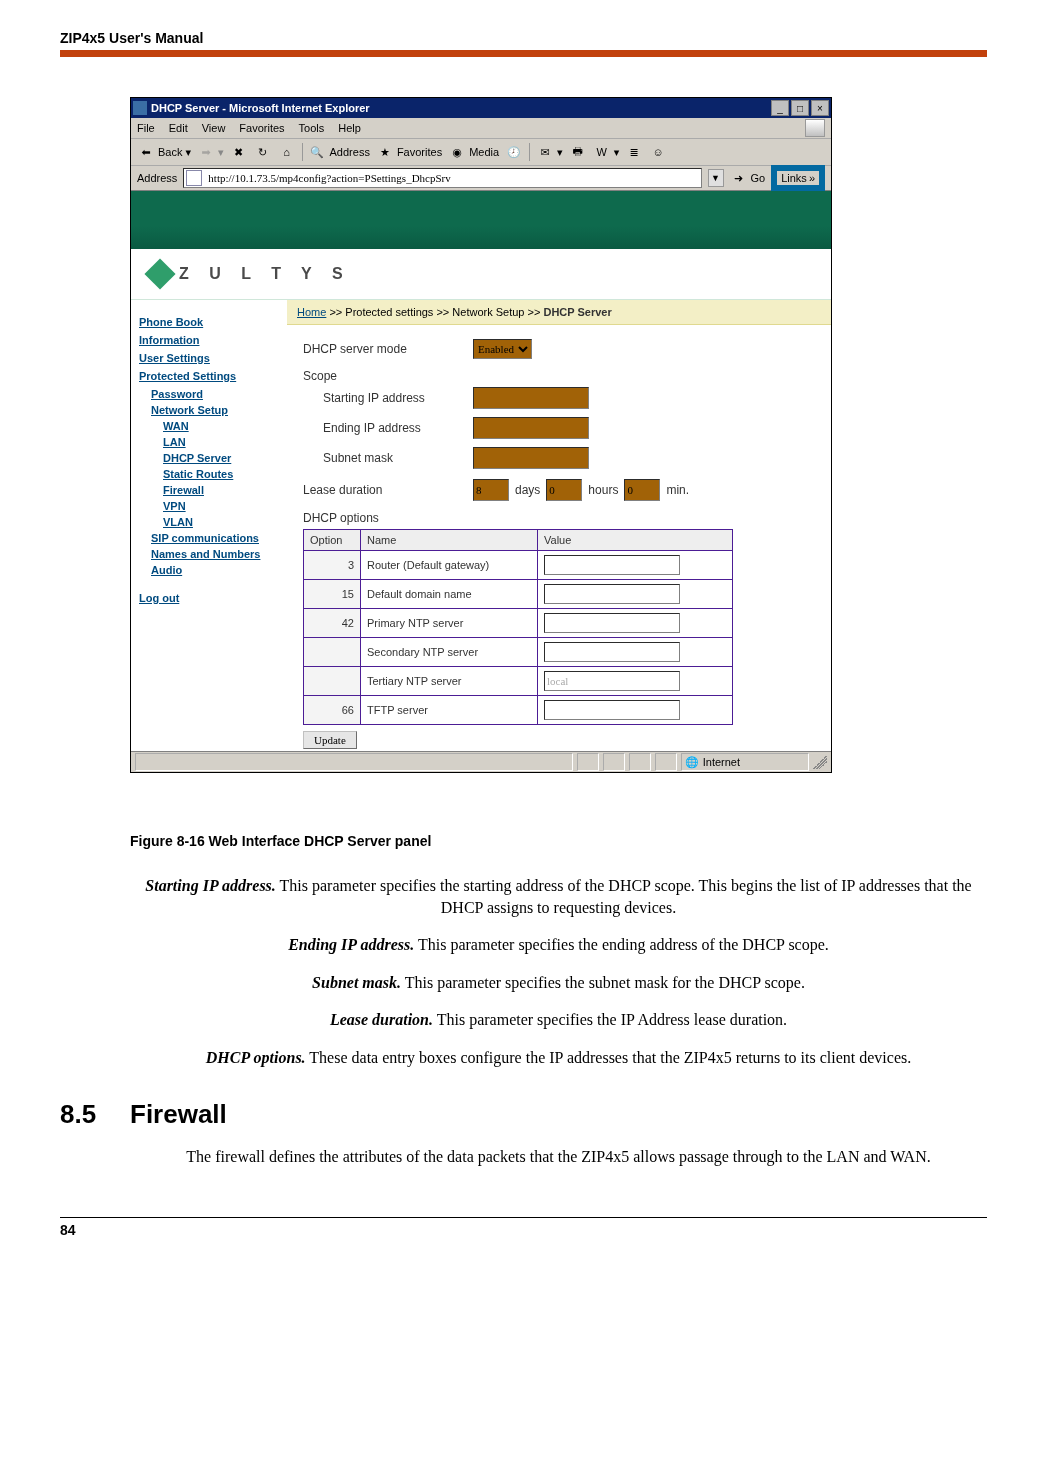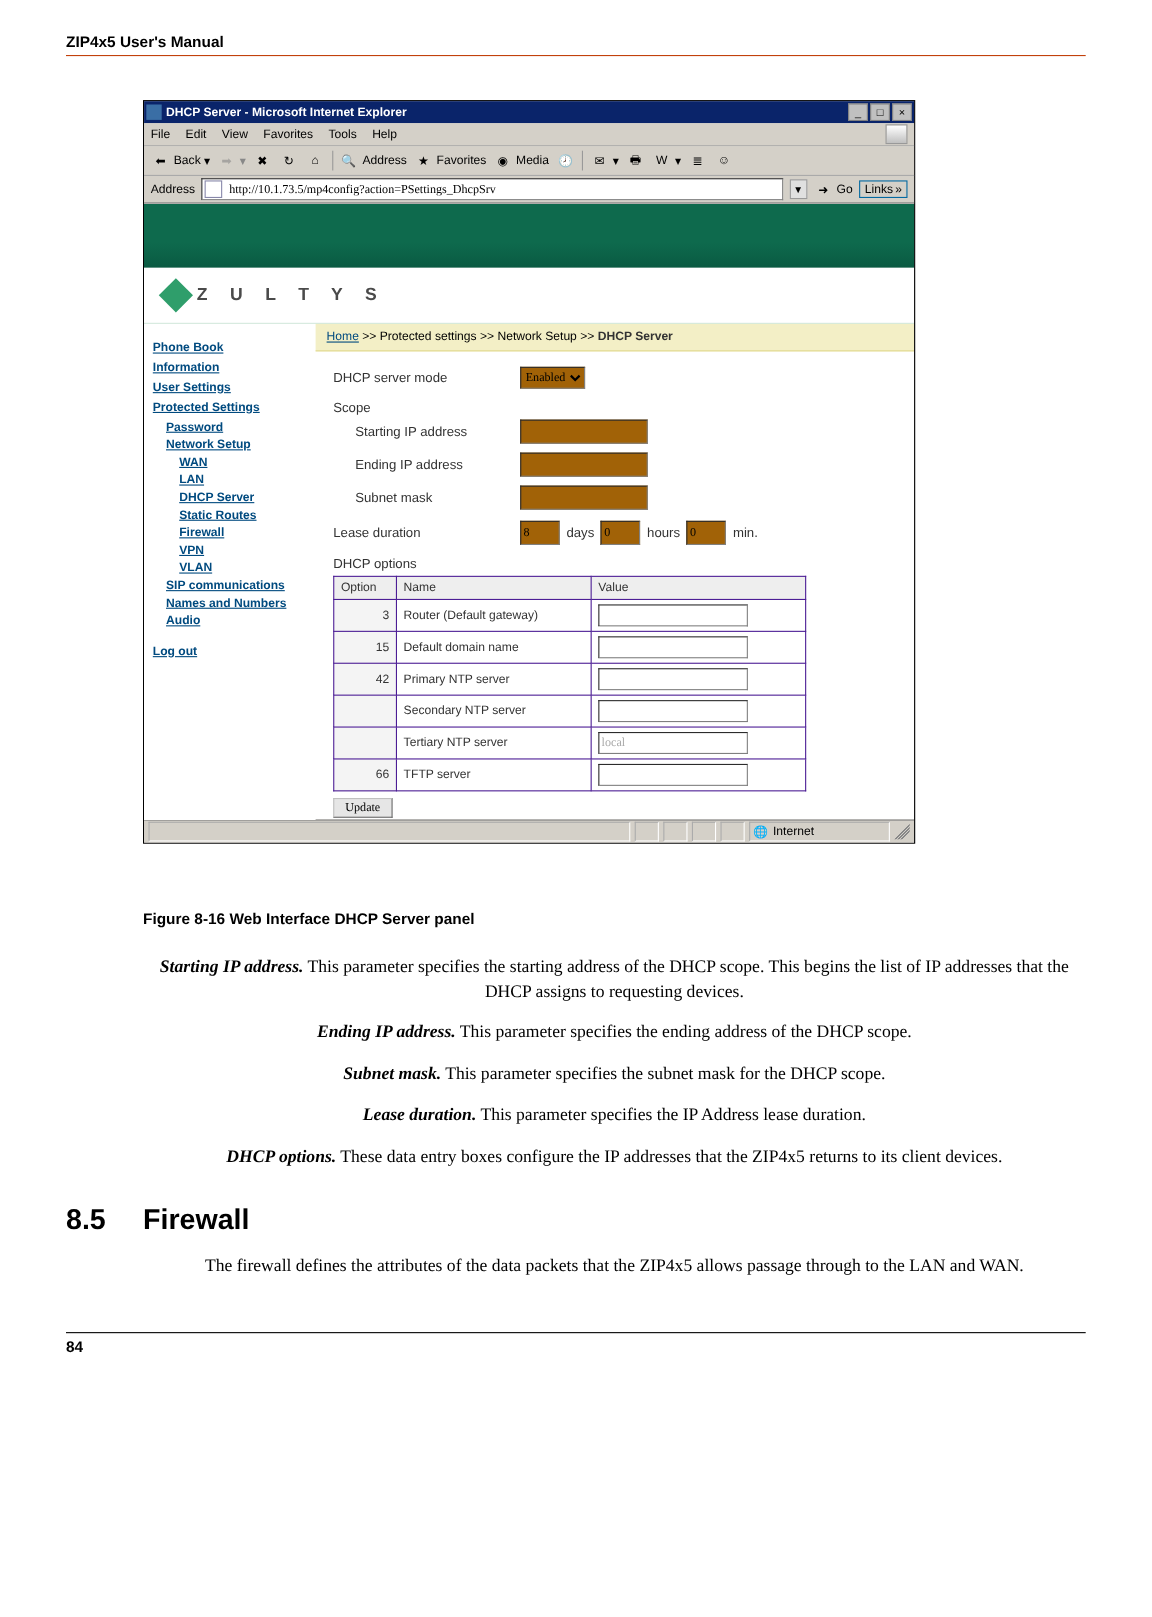--- a/index.html
+++ b/index.html
@@ -10,21 +10,21 @@
     width: 1047px;
   }
   .page {
     padding: 30px 60px 40px 60px;
   }
   .running-head {
     font-family: Arial, Helvetica, sans-serif;
     font-weight: bold;
     font-size: 14px;
     padding-bottom: 4px;
-    border-bottom: 1px solid #c2410c;
+    border-bottom: 7px solid #c2410c;
     margin-bottom: 40px;
   }
   .screenshot-wrap {
     margin-left: 70px;
     margin-bottom: 60px;
   }
   .ie-window {
     width: 700px;
     border: 1px solid #000;
     background: #dedede;
@@ -83,21 +83,21 @@
     height:18px; padding:0 2px; gap:4px;
   }
   .addr-field .page-icon {
     width:14px;height:14px;background:#fff;border:1px solid #88a;display:inline-block;
   }
   .addr-field input {
     border:0; outline:0; font: 11px Tahoma; flex:1; background:transparent;
   }
   .addr-drop{width:14px;height:16px;border:1px solid #999;background:#e0e0e0;display:flex;align-items:center;justify-content:center;font-size:9px;}
   .go-btn{display:flex;align-items:center;gap:3px;}
-  .links-btn{border:1px solid #0369a1;background:#d4d0c8;padding:1px 4px;display:flex;align-items:center;gap:2px;}
+  .links-btn{border:6px solid #0369a1;background:#d4d0c8;padding:1px 4px;display:flex;align-items:center;gap:2px;}
   .ie-viewport{
     background:#fff; height: 560px; overflow:auto;
   }
   .green-band{
     height: 58px; background: linear-gradient(#0e6a4d,#0e6a4d 60%,#0a5a42);
   }
   .zultys-strip{
     height: 50px; background:#fff; border-bottom:1px solid #d0e7da;
     display:flex; align-items:center; padding-left:18px;
   }

